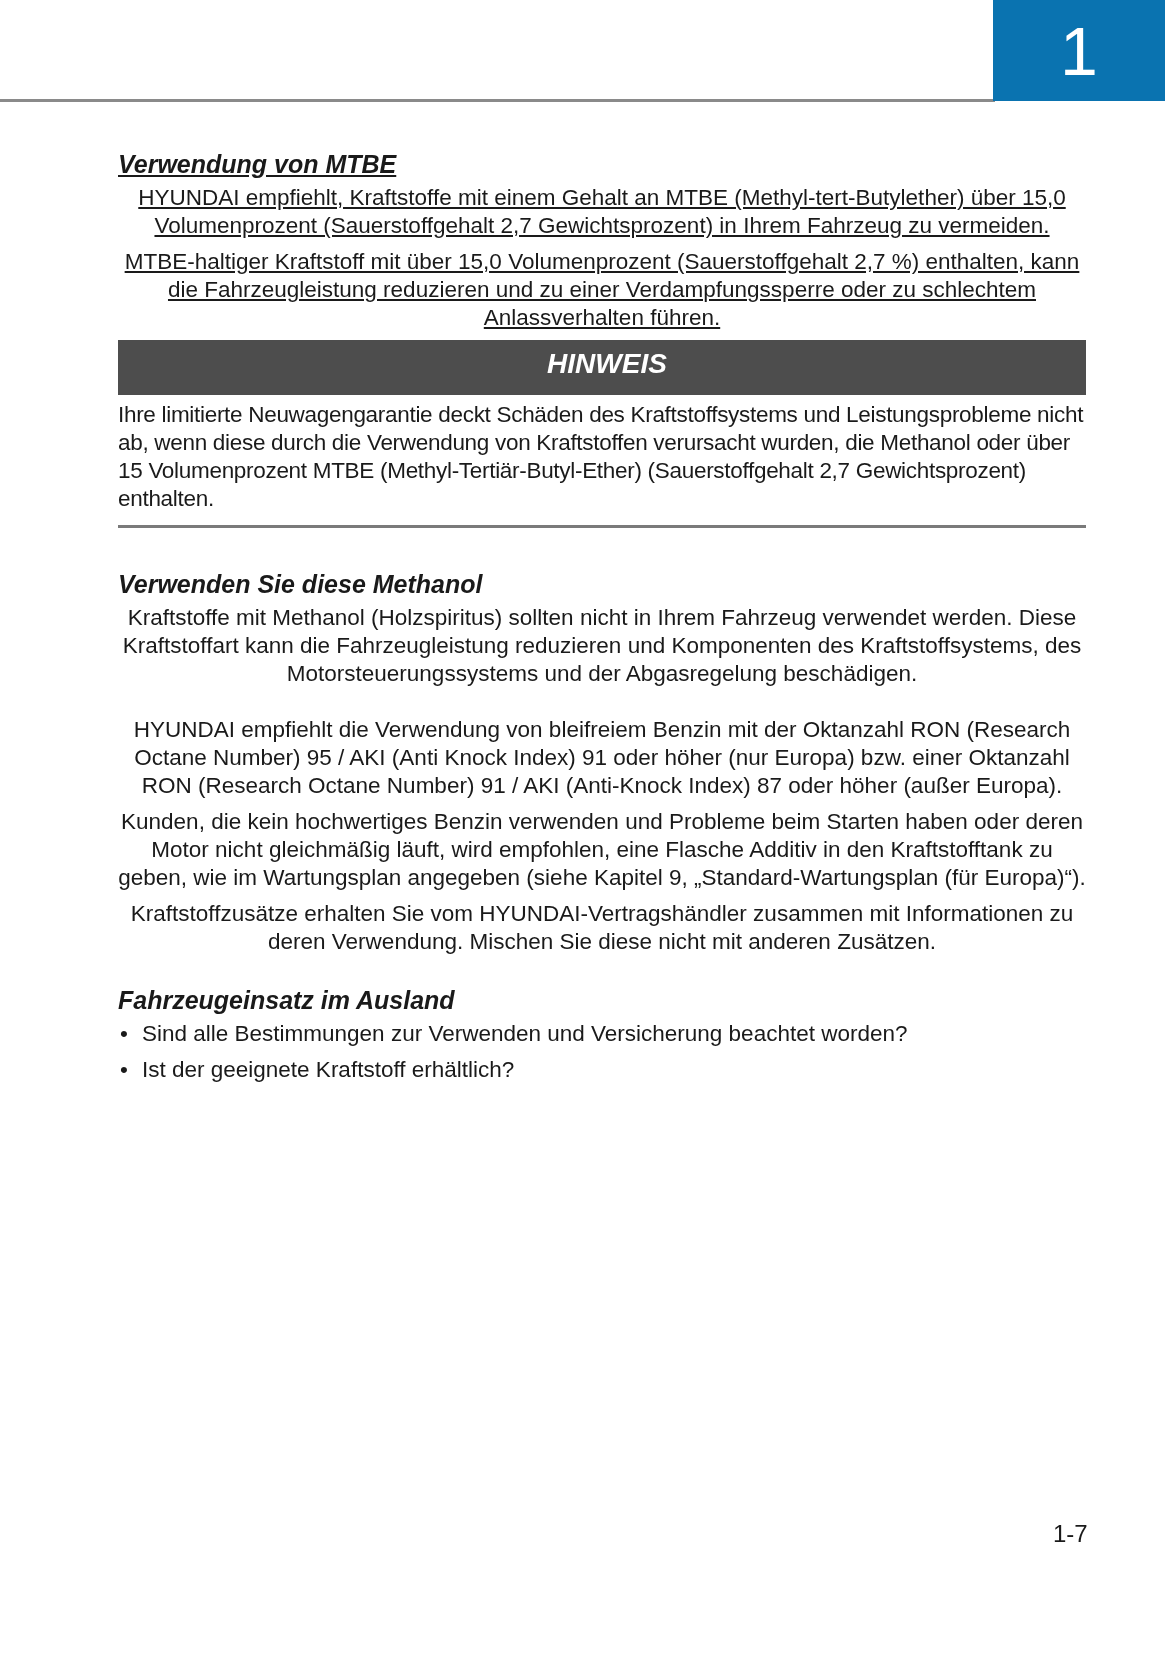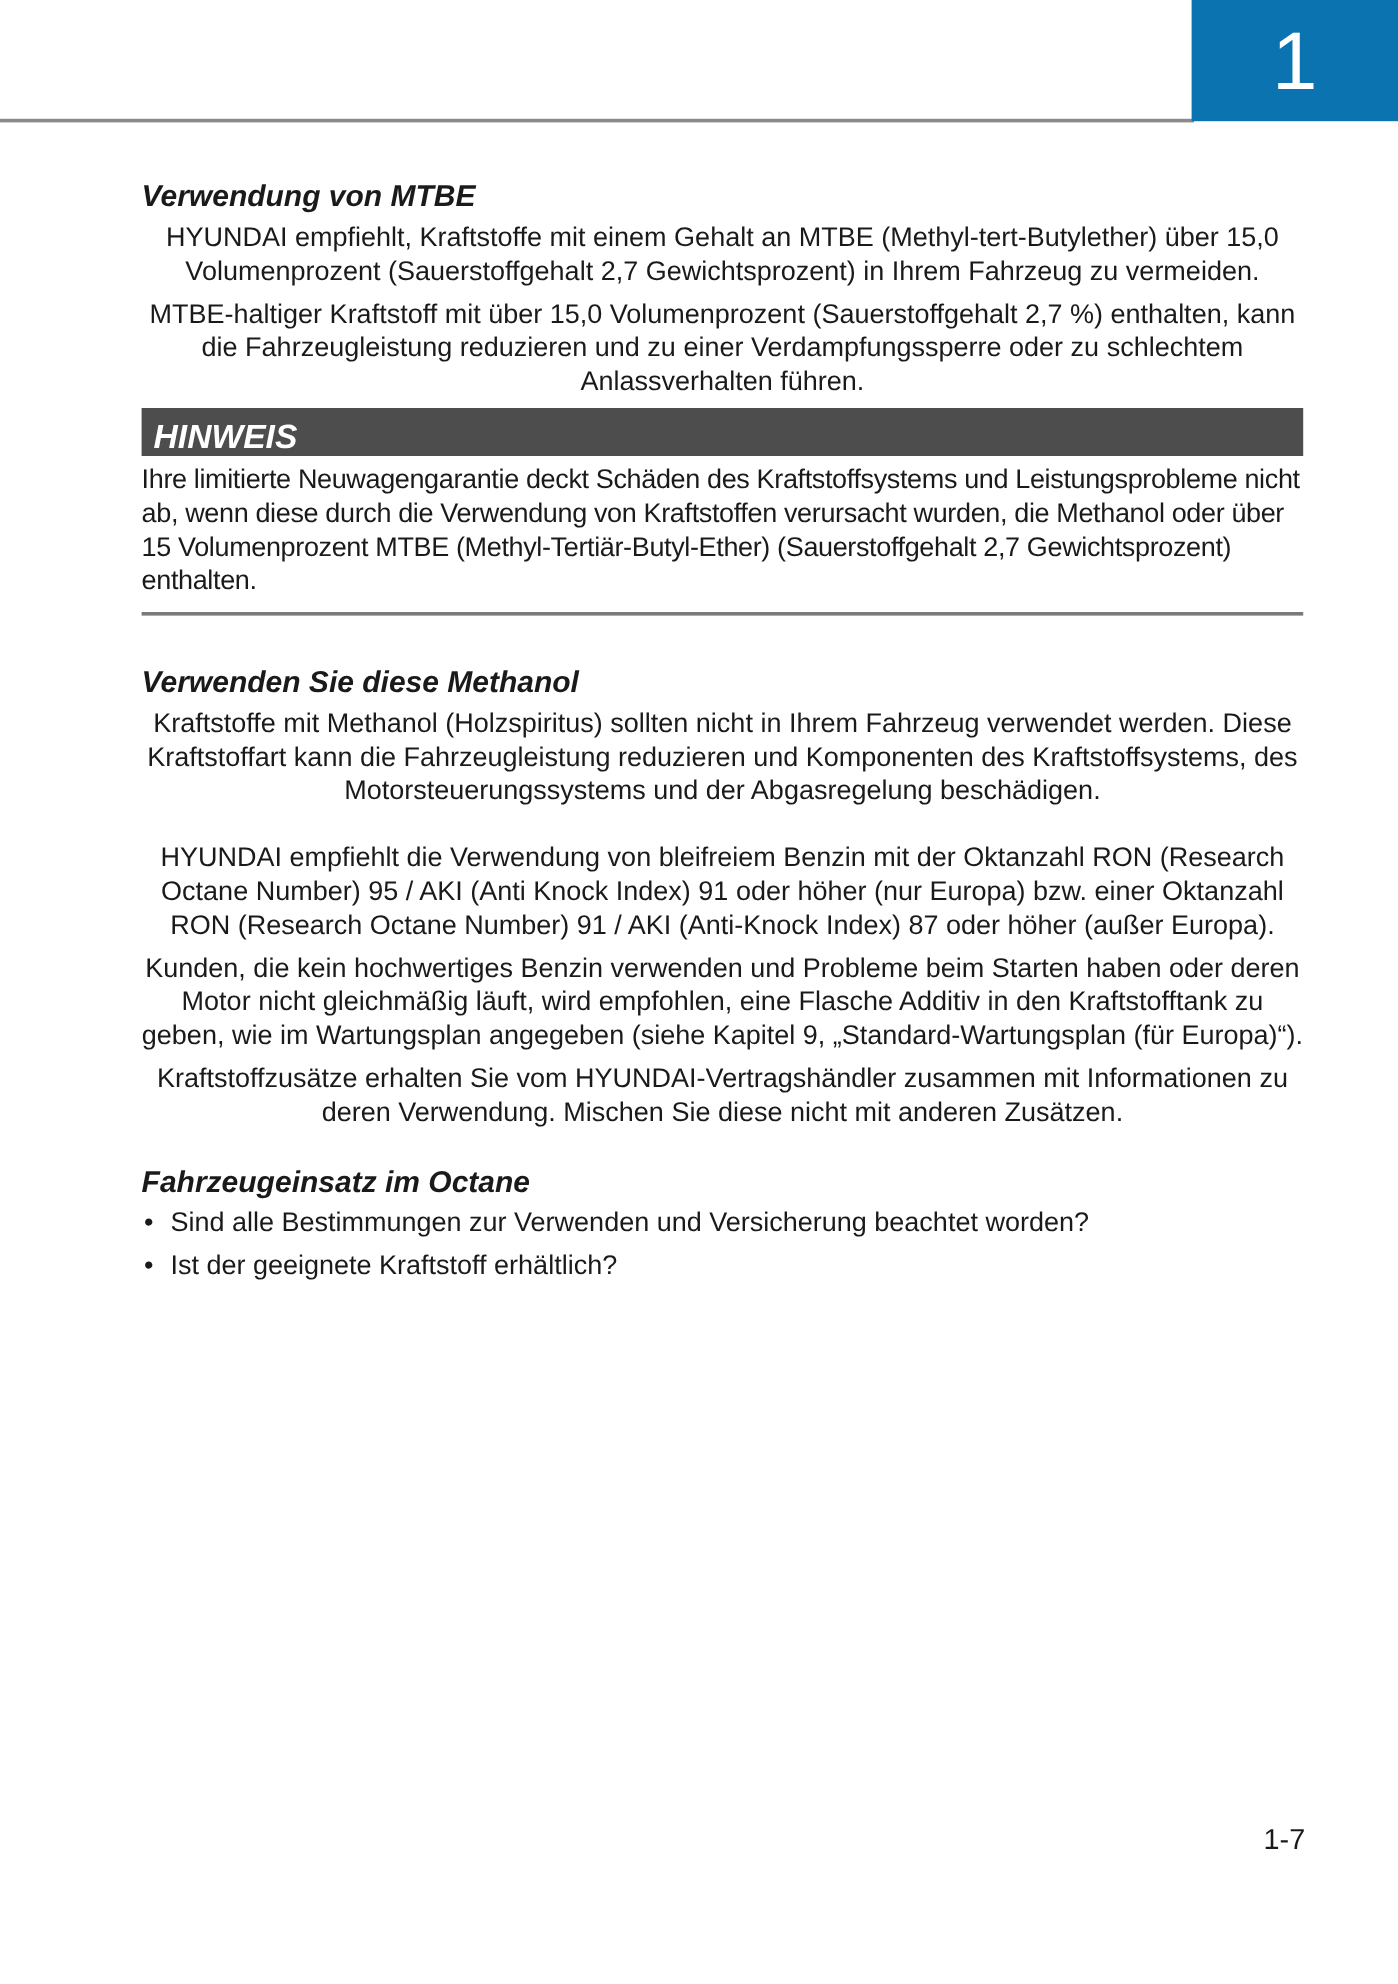--- a/index.html
+++ b/index.html
@@ -6,38 +6,38 @@
   body { width:1165px; height:1653px; position:relative; overflow:hidden;
          font-family:"Liberation Sans", "DejaVu Sans", sans-serif; color:#1a1a1a; }
   .header-line { position:absolute; left:0; top:99px; width:995px; height:3px; background:#8a8a8a; }
   .chapter-tab { position:absolute; left:993px; top:0; width:172px; height:101px; background:#0a73b0;
                  color:#fff; font-size:68px; display:flex; align-items:center; justify-content:center; }
   .content { position:absolute; left:118px; top:148px; width:968px; }
   h2 { font-size:25px; font-style:italic; font-weight:bold; margin:0 0 4px 0; line-height:32px; }
   p { font-size:22.5px; line-height:28px; margin:0 0 8px 0;text-align:center; }
   .section { margin-bottom:28px; }
   .note-bar { background:#4d4d4d; color:#fff; font-weight:bold; font-style:italic; font-size:28px;
-              height:40px; line-height:48px; padding-left:10px; margin-top:8px; margin-bottom:6px; }
+              height:55px; line-height:48px; padding-left:10px; margin-top:8px; margin-bottom:6px;text-align:center; }
   .note-text { font-family:Liberation Sans, sans-serif; font-size:22.5px; line-height:28px; letter-spacing:-0.3px; margin-bottom:12px; }
   .note-rule { height:3px; background:#7a7a7a; margin-bottom:40px; }
   ul { list-style:none; margin:4px 0 0 0; padding:0; }
   li { font-size:22.5px; line-height:28px; margin-bottom:8px; position:relative; padding-left:24px; }
   li .bullet { position:absolute; left:2px; top:0; }
   .page-num { position:absolute; left:1053px; top:1520px; font-size:24px; }
 </style>
 </head>
 <body>
 
 <div class="header-line"></div>
 <div class="chapter-tab">
   <span>1</span>
 </div>
 
 <div class="content">
-  <div class="section" style="margin-bottom:4px;">
+  <div class="section" style="margin-bottom:4px;text-decoration:underline;">
     <h2>Verwendung von MTBE</h2>
     <p>HYUNDAI empfiehlt, Kraftstoffe mit einem Gehalt an MTBE (Methyl-tert-Butylether) über 15,0 Volumenprozent (Sauerstoffgehalt 2,7 Gewichtsprozent) in Ihrem Fahrzeug zu vermeiden.</p>
     <p>MTBE-haltiger Kraftstoff mit über 15,0 Volumenprozent (Sauerstoffgehalt 2,7 %) enthalten, kann die Fahrzeugleistung reduzieren und zu einer Verdampfungssperre oder zu schlechtem Anlassverhalten führen.</p>
   </div>
 
   <div>
     <div class="note-bar">HINWEIS</div>
     <div class="note-text">Ihre limitierte Neuwagengarantie deckt Schäden des Kraftstoffsystems und Leistungsprobleme nicht ab, wenn diese durch die Verwendung von Kraftstoffen verursacht wurden, die Methanol oder über 15 Volumenprozent MTBE (Methyl-Tertiär-Butyl-Ether) (Sauerstoffgehalt 2,7 Gewichtsprozent) enthalten.</div>
     <div class="note-rule"></div>
   </div>
@@ -47,21 +47,21 @@
     <p>Kraftstoffe mit Methanol (Holzspiritus) sollten nicht in Ihrem Fahrzeug verwendet werden. Diese Kraftstoffart kann die Fahrzeugleistung reduzieren und Komponenten des Kraftstoffsystems, des Motorsteuerungssystems und der Abgasregelung beschädigen.</p>
   </div>
 
   <div class="section">
     <p>HYUNDAI empfiehlt die Verwendung von bleifreiem Benzin mit der Oktanzahl RON (Research Octane Number) 95 / AKI (Anti Knock Index) 91 oder höher (nur Europa) bzw. einer Oktanzahl RON (Research Octane Number) 91 / AKI (Anti-Knock Index) 87 oder höher (außer Europa).</p>
     <p>Kunden, die kein hochwertiges Benzin verwenden und Probleme beim Starten haben oder deren Motor nicht gleichmäßig läuft, wird empfohlen, eine Flasche Additiv in den Kraftstofftank zu geben, wie im Wartungsplan angegeben (siehe Kapitel 9, „Standard-Wartungsplan (für Europa)“).</p>
     <p>Kraftstoffzusätze erhalten Sie vom HYUNDAI-Vertragshändler zusammen mit Informationen zu deren Verwendung. Mischen Sie diese nicht mit anderen Zusätzen.</p>
   </div>
 
   <div class="section">
-    <h2>Fahrzeugeinsatz im Octane</h2>
+    <h2>Fahrzeugeinsatz im Ausland</h2>
     <ul>
       <li>
         <span class="bullet">•</span>
         <span>Sind alle Bestimmungen zur Verwenden und Versicherung beachtet worden?</span>
       </li>
       <li>
         <span class="bullet">•</span>
         <span>Ist der geeignete Kraftstoff erhältlich?</span>
       </li>
     </ul>

